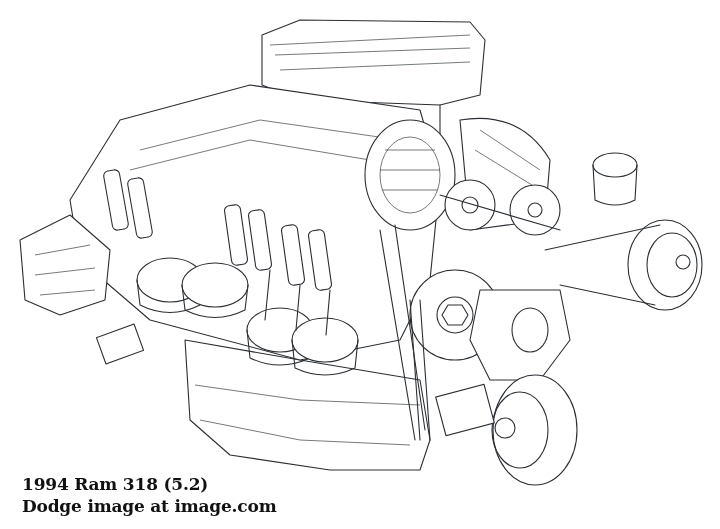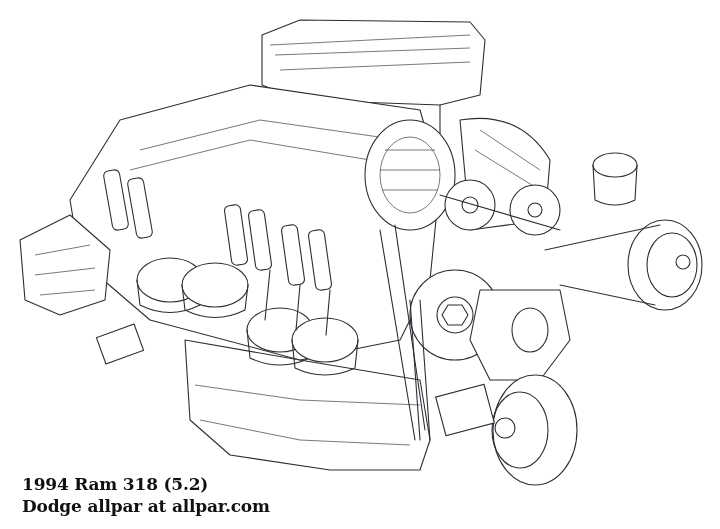--- a/index.html
+++ b/index.html
@@ -111,14 +111,14 @@
     <rect class="fl" x="440" y="390" width="50" height="40" transform="rotate(-15 465 410)"></rect>
   </g>
 
   <g>
     <path class="ln" d="M380 230 L415 440 M395 225 L425 430"></path>
     <path class="ln" d="M440 195 L560 230"></path>
   </g>
 </svg>
 
 <div id="cap1" class="caption">1994 Ram 318 (5.2)</div>
-<div id="cap2" class="caption">Dodge allpar at allpar.com</div>
+<div id="cap2" class="caption">Dodge image at image.com</div>
 </div>
 
 </body></html>

